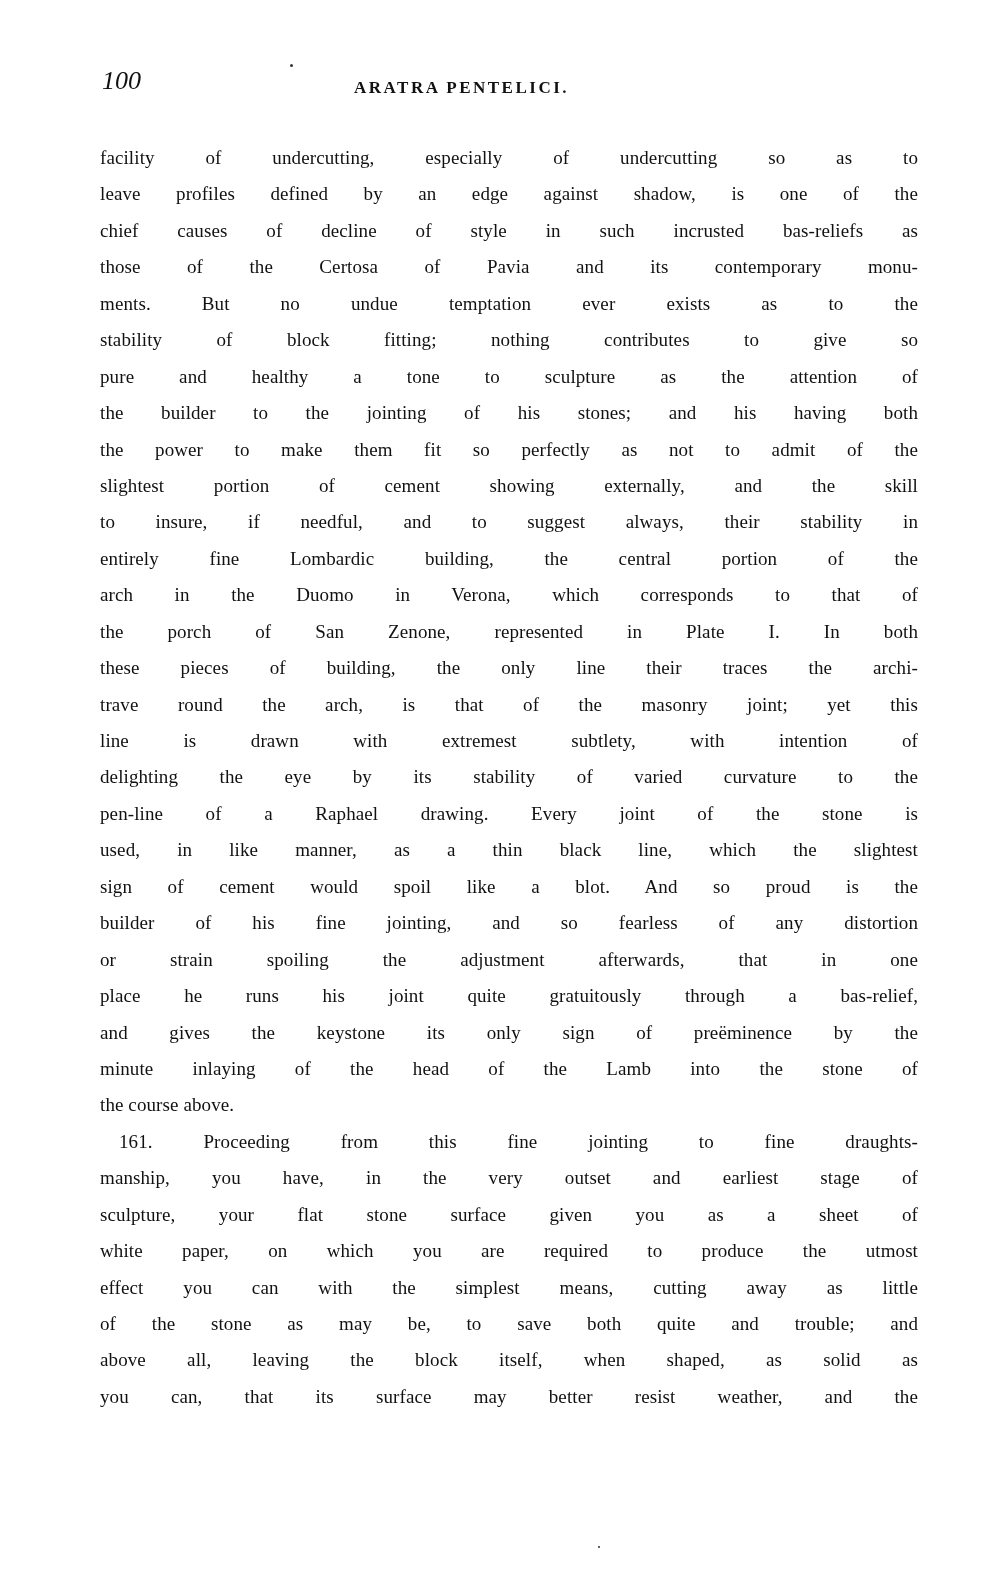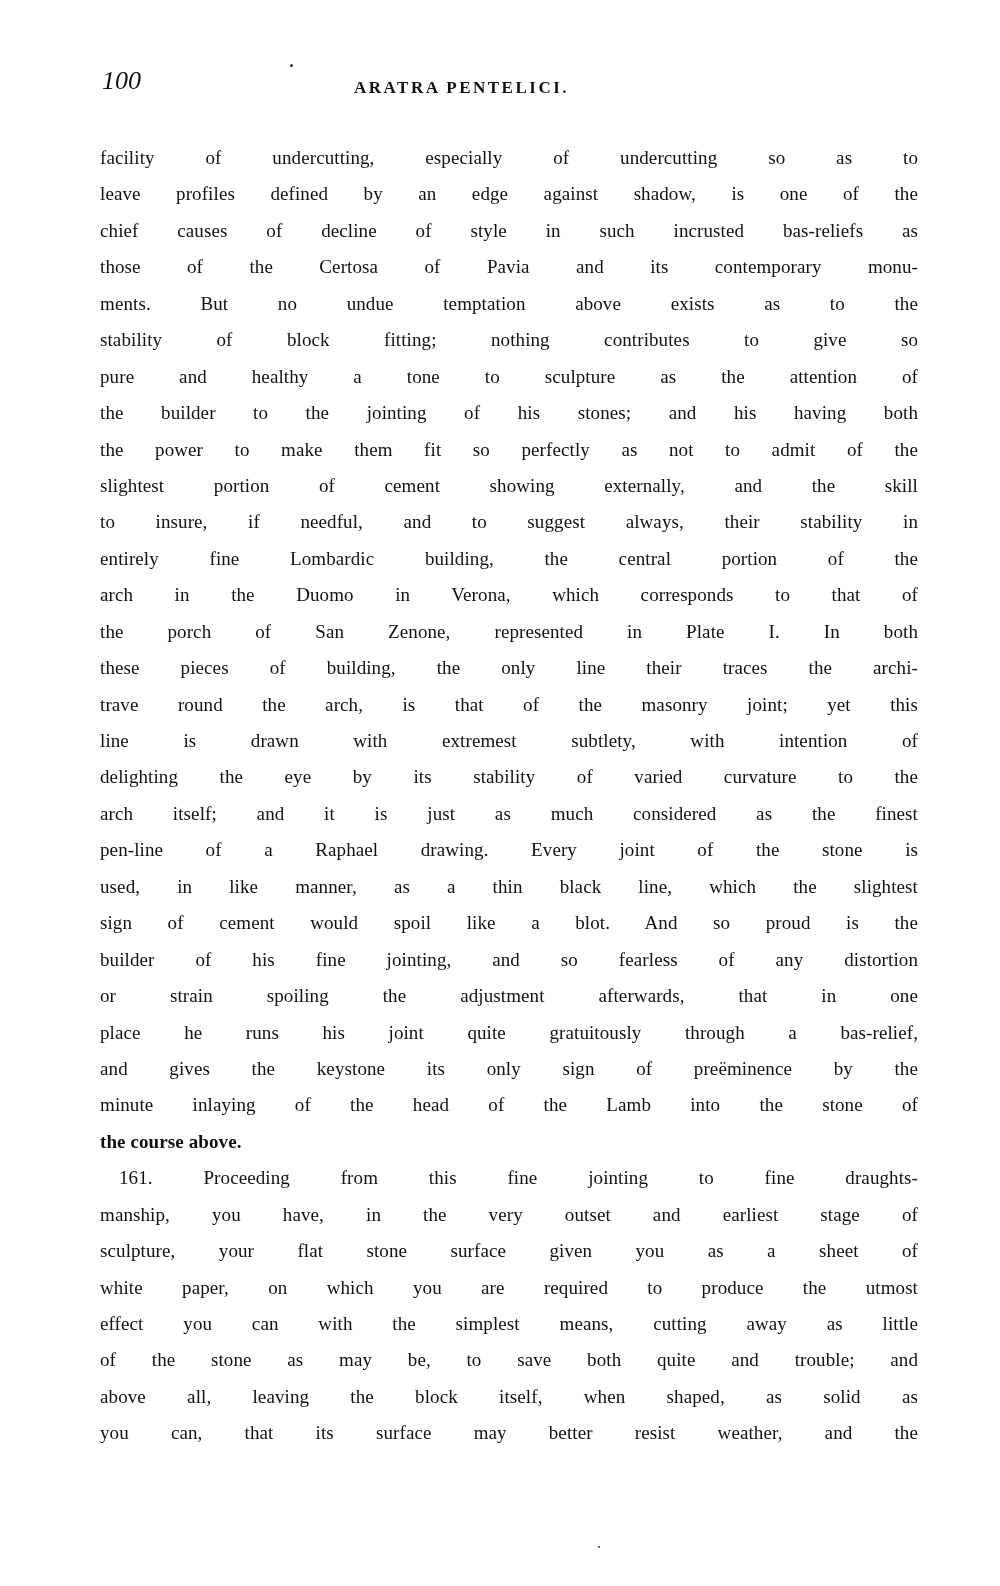--- a/index.html
+++ b/index.html
@@ -63,21 +63,20 @@
       height: 36.45px;
       line-height: 36.45px;
       font-size: 19px;
       white-space: nowrap;
       text-align: justify;
       text-align-last: justify;
       letter-spacing: 0.1px;
     }
     .line.last {
       text-align-last: left;
-      font-weight: bold;
     }
     .line.indent {
       padding-left: 19px;
     }
   </style>
 </head>
 <body>
 
 <div class="page">
   <div class="header">
@@ -85,35 +84,34 @@
     <span class="running-title">ARATRA PENTELICI.</span>
   </div>
   <span class="speck" style="left:290px;top:64px;"></span>
   <span class="speck" style="left:598px;top:1546px;width:2px;height:2px;"></span>
 
   <div class="body-text">
     <span class="line">facility of undercutting, especially of undercutting so as to</span>
     <span class="line">leave profiles defined by an edge against shadow, is one of the</span>
     <span class="line">chief causes of decline of style in such incrusted bas-reliefs as</span>
     <span class="line">those of the Certosa of Pavia and its contemporary monu-</span>
-    <span class="line">ments.  But no undue temptation above exists as to the</span>
+    <span class="line">ments.  But no undue temptation ever exists as to the</span>
     <span class="line">stability of block fitting; nothing contributes to give so</span>
     <span class="line">pure and healthy a tone to sculpture as the attention of</span>
     <span class="line">the builder to the jointing of his stones; and his having both</span>
     <span class="line">the power to make them fit so perfectly as not to admit of the</span>
     <span class="line">slightest portion of cement showing externally, and the skill</span>
     <span class="line">to insure, if needful, and to suggest always, their stability in</span>
     <span class="line">entirely fine Lombardic building, the central portion of the</span>
     <span class="line">arch in the Duomo in Verona, which corresponds to that of</span>
     <span class="line">the porch of San Zenone, represented in Plate I.  In both</span>
     <span class="line">these pieces of building, the only line their traces the archi-</span>
     <span class="line">trave round the arch, is that of the masonry joint; yet this</span>
     <span class="line">line is drawn with extremest subtlety, with intention of</span>
     <span class="line">delighting the eye by its stability of varied curvature to the</span>
-    <span class="line">arch itself; and it is just as much considered as the finest</span>
     <span class="line">pen-line of a Raphael drawing.  Every joint of the stone is</span>
     <span class="line">used, in like manner, as a thin black line, which the slightest</span>
     <span class="line">sign of cement would spoil like a blot.  And so proud is the</span>
     <span class="line">builder of his fine jointing, and so fearless of any distortion</span>
     <span class="line">or strain spoiling the adjustment afterwards, that in one</span>
     <span class="line">place he runs his joint quite gratuitously through a bas-relief,</span>
     <span class="line">and gives the keystone its only sign of preëminence by the</span>
     <span class="line">minute inlaying of the head of the Lamb into the stone of</span>
     <span class="line last">the course above.</span>
     <span class="line indent">161. Proceeding from this fine jointing to fine draughts-</span>

